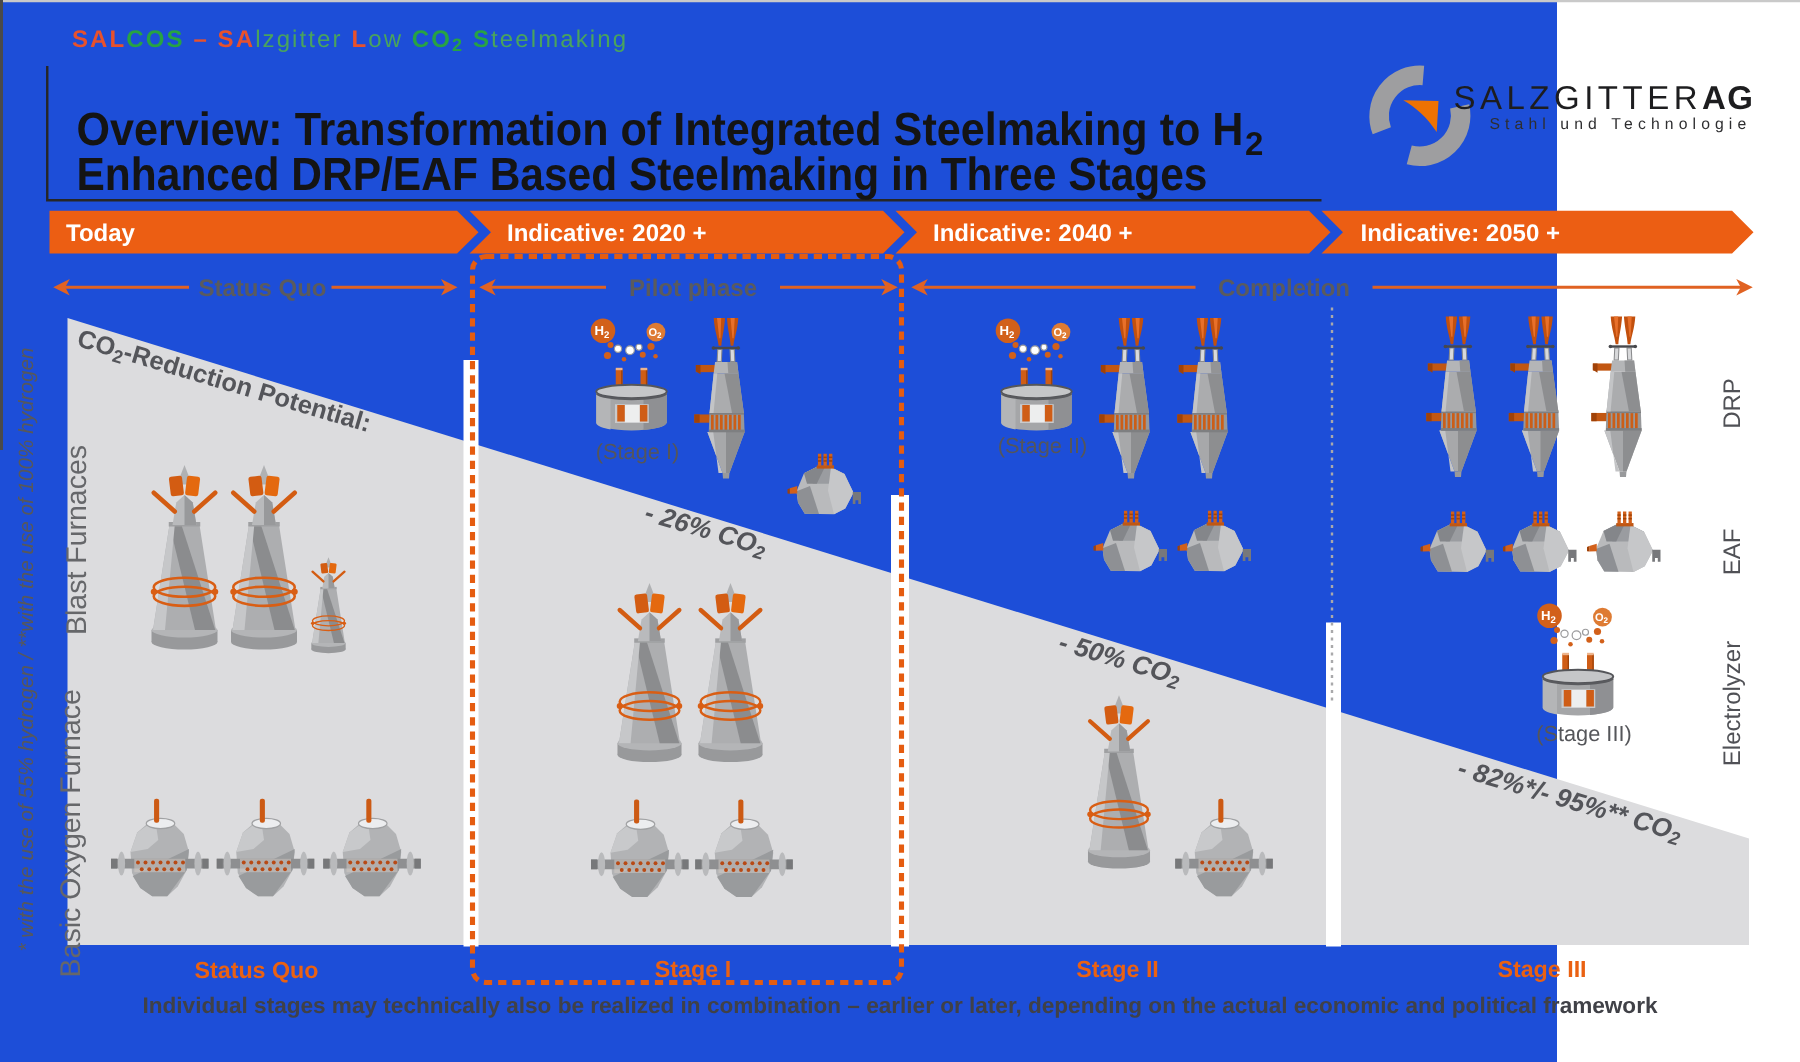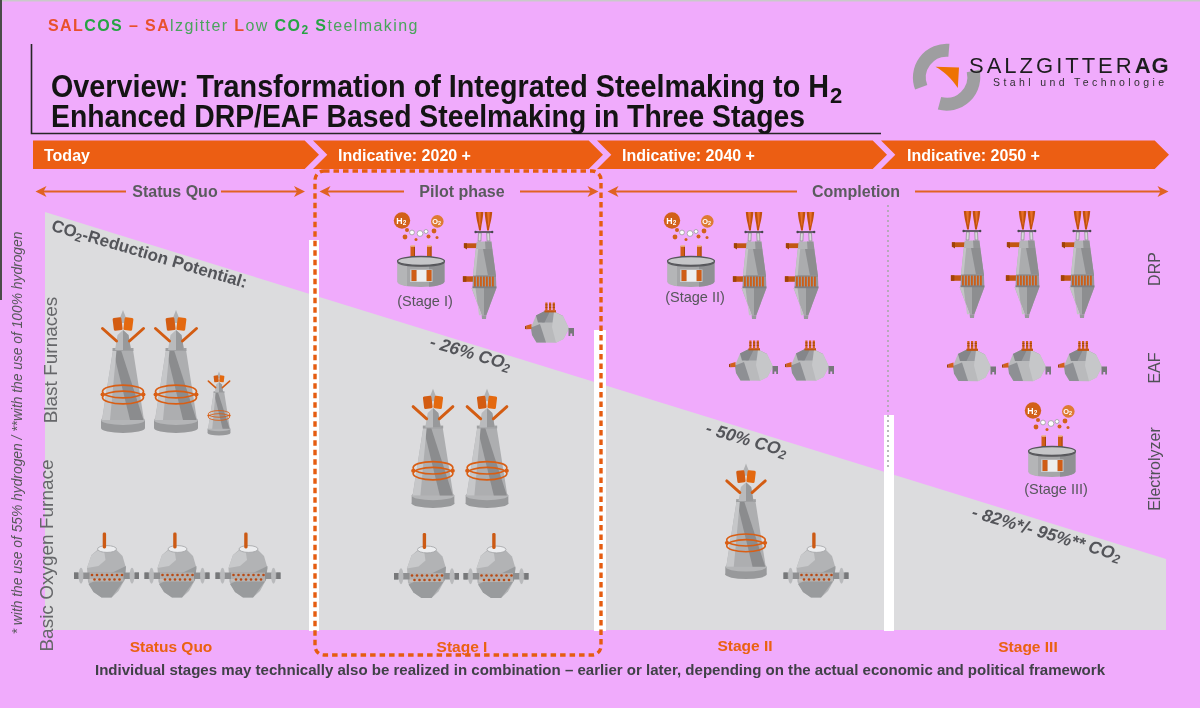--- a/index.html
+++ b/index.html
@@ -1,17 +1,17 @@
 <!DOCTYPE html>
 <html><head>
 <meta charset="utf-8">
 <style>
   html,body{margin:0;padding:0;}
   body{width:1200px;height:708px;overflow:hidden;background:#ffffff;font-family:"Liberation Sans",sans-serif;}
-  #page{position:relative;width:1200px;height:708px;background:#f0abfc;}
+  #page{position:relative;width:1038px;height:708px;background:#1d4ed8;}
 </style>
 </head>
 <body>
 <div id="page">
 <svg width="1200" height="708" viewBox="0 0 1200 708" style="position:absolute;left:0;top:0;font-family:'Liberation Sans',sans-serif;">
 <defs>
 <g id="bf">
   <ellipse cx="0" cy="-6" rx="22" ry="5" fill="#98999b"></ellipse>
   <rect x="-22" y="-14" width="44" height="8" fill="#98999b"></rect>
   <ellipse cx="0" cy="-14" rx="22" ry="5" fill="#b4b5b7"></ellipse>

